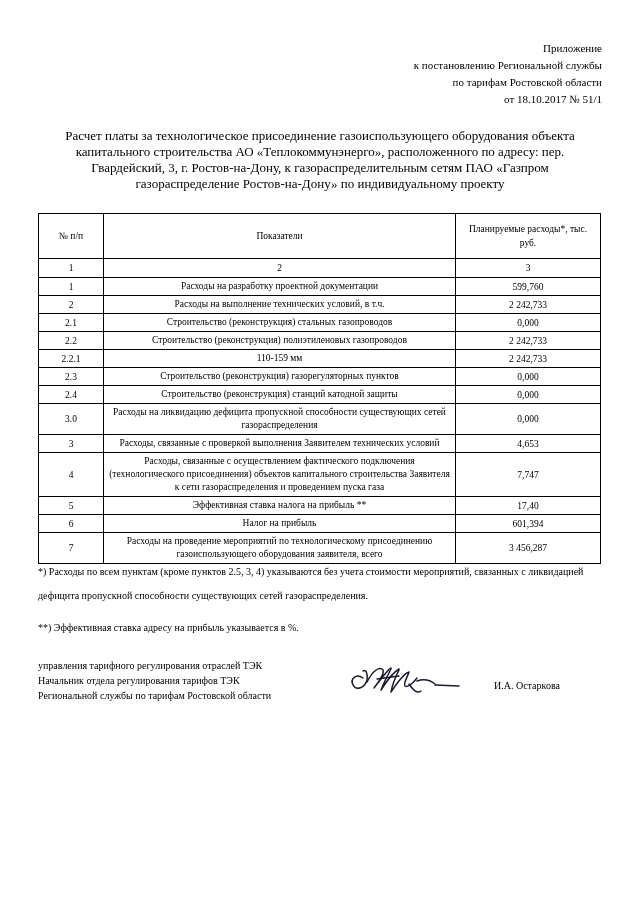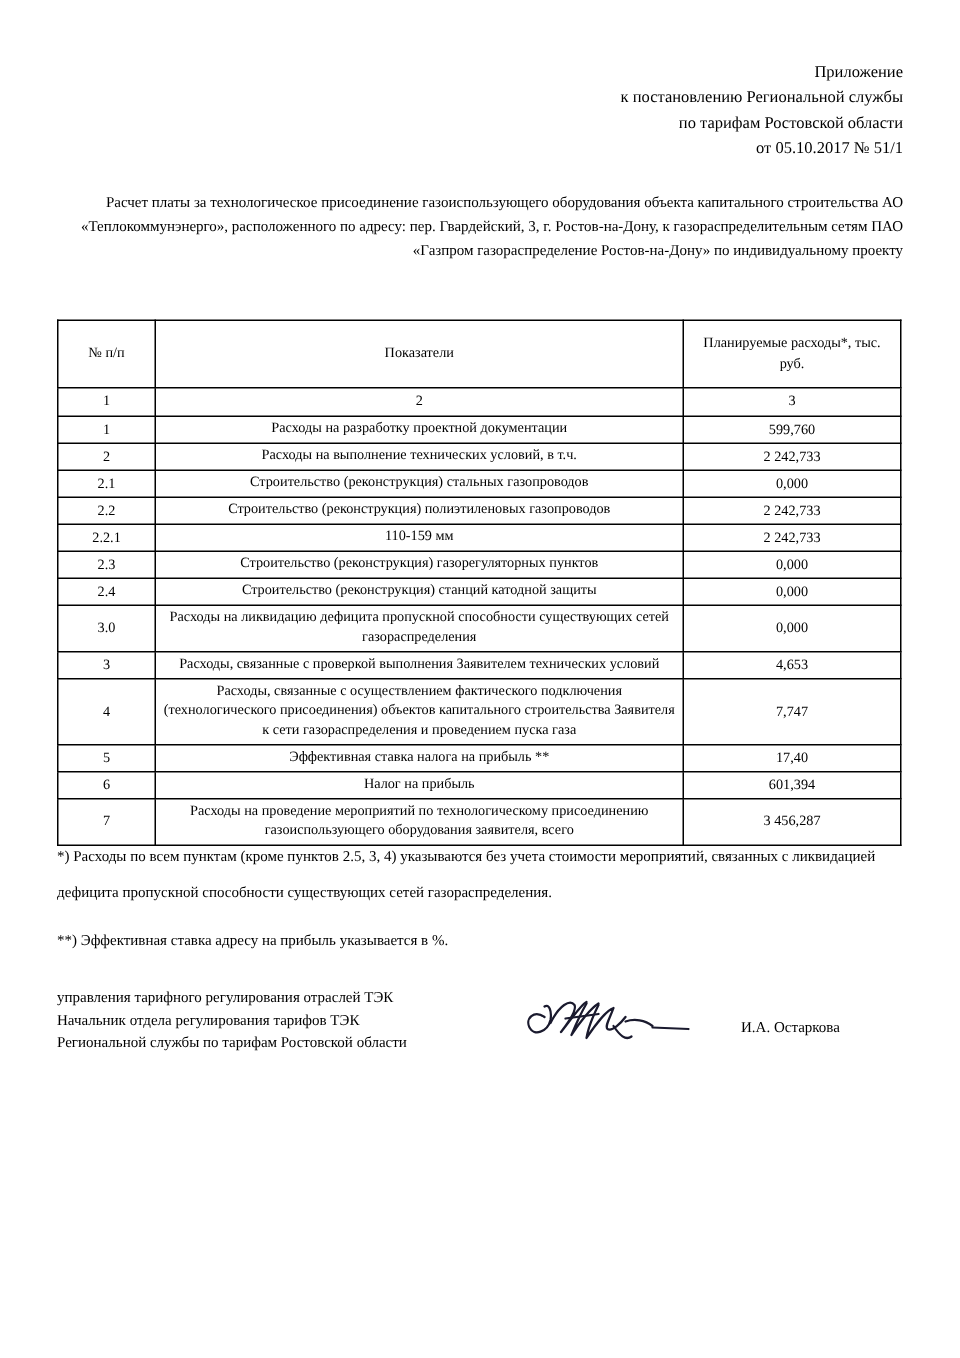--- a/index.html
+++ b/index.html
@@ -33,22 +33,22 @@
     line-height: 17px;
   }
   .doc-header div { white-space: nowrap; }
 
   
   .doc-title {
     position: absolute;
     top: 128px;
     left: 38px;
     width: 564px;
-    text-align: right;
-    font-size: 10px;
+    text-align: center;
+    font-size: 13px;
     line-height: 16px;
   }
 
   
   .tbl-wrap {
     position: absolute;
     top: 213px;
     left: 38px;
     width: 563px;
   }
@@ -119,21 +119,21 @@
 </style>
 </head>
 <body>
 
 <div class="page">
 
   <div class="doc-header">
     <div>Приложение</div>
     <div>к постановлению Региональной службы</div>
     <div>по тарифам Ростовской области</div>
-    <div>от 05.10.2017 № 51/1</div>
+    <div>от 18.10.2017 № 51/1</div>
   </div>
 
   <div class="doc-title">Расчет платы за технологическое присоединение газоиспользующего оборудования объекта капитального строительства АО «Теплокоммунэнерго», расположенного по адресу: пер. Гвардейский, 3, г. Ростов-на-Дону, к газораспределительным  сетям ПАО «Газпром газораспределение Ростов-на-Дону» по индивидуальному проекту</div>
 
   <div class="tbl-wrap">
     <table class="calc">
       <thead>
         <tr>
           <th class="col-num h-num">№ п/п</th>
           <th class="col-ind h-ind">Показатели</th>

